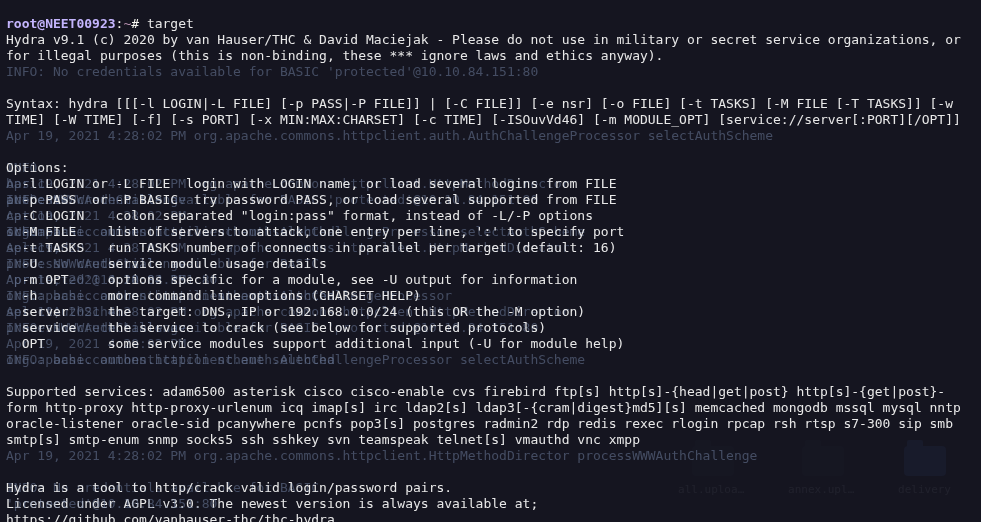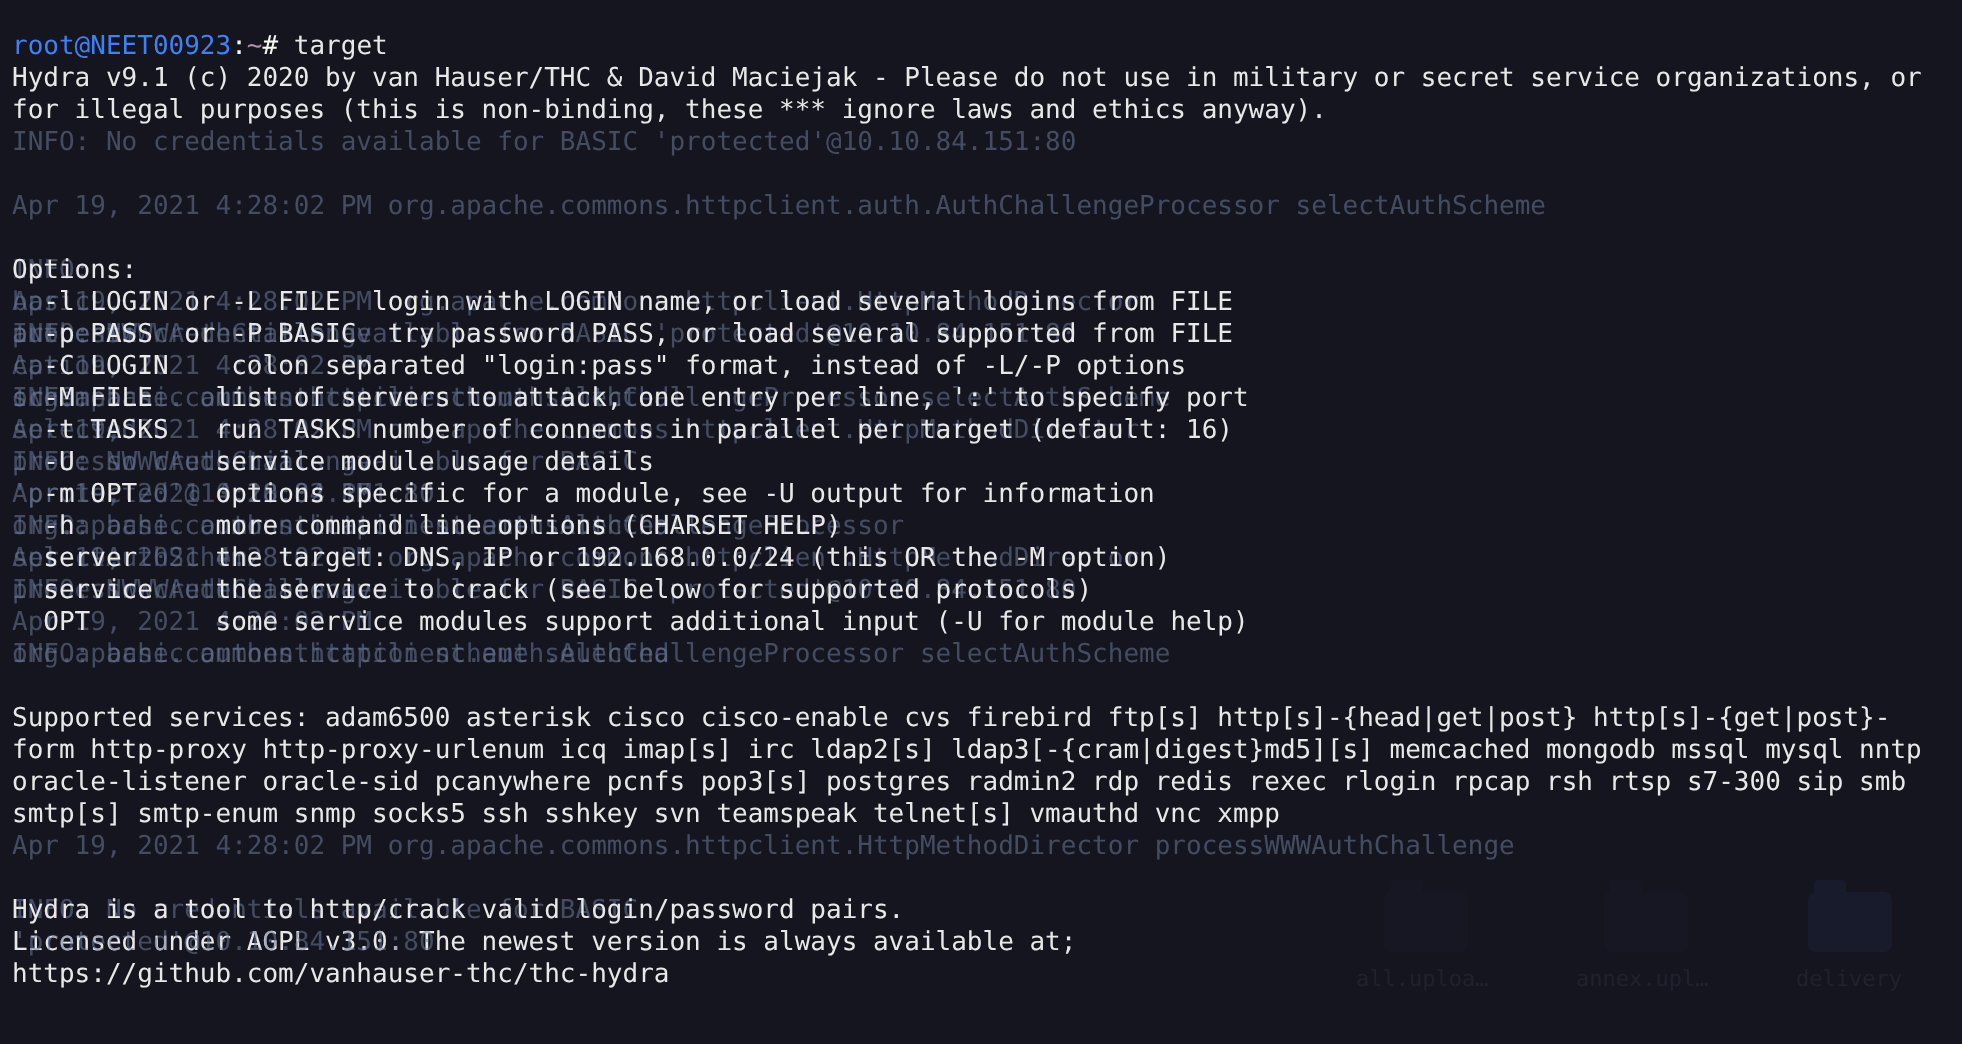--- a/index.html
+++ b/index.html
@@ -66,21 +66,21 @@
   }
 
   .terminal {
     position: absolute;
     inset: 0;
     padding: 0 6px 6px 6px;
     white-space: pre-wrap;
     word-break: break-word;
     background: rgba(20,20,30,0.82);
   }
-  .prompt-user { color: #3b82f6; font-weight: normal; }
+  .prompt-user { color: #c4b5fd; font-weight: bold; }
   .prompt-sep  { color: #f8f8f2; }
   .prompt-cwd  { color: #b48ead; }
   .ghost {
     color: #6b7a99;
     opacity: 0.55;
   }
   .ghost-line {
     display: block;
   }
   .overlay-line {
@@ -116,20 +116,21 @@
     <div class="desk-item">
       <div class="folder-shape blue"></div>
       <div class="desk-label">delivery</div>
     </div>
   </div>
 
   <div class="terminal">
 <span class="overlay-line"><span class="fg"><span class="prompt-user">root@NEET00923</span><span class="prompt-sep">:</span><span class="prompt-cwd">~</span><span class="prompt-sep"># </span><span>target</span></span></span>
 <span>Hydra v9.1 (c) 2020 by van Hauser/THC &amp; David Maciejak - Please do not use in military or secret service organizations, or for illegal purposes (this is non-binding, these *** ignore laws and ethics anyway).</span>
 <span class="ghost ghost-line">INFO: No credentials available for BASIC 'protected'@10.10.84.151:80</span>
+<span>Syntax: hydra [[[-l LOGIN|-L FILE] [-p PASS|-P FILE]] | [-C FILE]] [-e nsr] [-o FILE] [-t TASKS] [-M FILE [-T TASKS]] [-w TIME] [-W TIME] [-f] [-s PORT] [-x MIN:MAX:CHARSET] [-c TIME] [-ISOuvVd46] [-m MODULE_OPT] [service://server[:PORT][/OPT]]</span>
 <span class="ghost ghost-line">Apr 19, 2021 4:28:02 PM org.apache.commons.httpclient.auth.AuthChallengeProcessor selectAuthScheme</span>
 <span class="overlay-line"><span class="overlay-ghost">INFO: basic authentication scheme selected</span><span class="fg">Options:</span></span>
 <span class="overlay-line"><span class="overlay-ghost">Apr 19, 2021 4:28:02 PM org.apache.commons.httpclient.HttpMethodDirector processWWWAuthChallenge</span><span class="fg">  <span>-l LOGIN or -L FILE</span>  <span>login with LOGIN name, or load several logins from FILE</span></span></span>
 <span class="overlay-line"><span class="overlay-ghost">INFO: No credentials available for BASIC 'protected'@10.10.84.151:80</span><span class="fg">  <span>-p PASS  or -P BASIC</span>  <span>try password PASS, or load several supported from FILE</span></span></span>
 <span class="overlay-line"><span class="overlay-ghost">Apr 19, 2021 4:28:02 PM org.apache.commons.httpclient.auth.AuthChallengeProcessor selectAuthScheme</span><span class="fg">  <span>-C LOGIN  </span>  <span>colon separated "login:pass" format, instead of -L/-P options</span></span></span>
 <span class="overlay-line"><span class="overlay-ghost">INFO: basic authentication scheme selected</span><span class="fg">  <span>-M FILE  </span>  <span>list of servers to attack, one entry per line, ':' to specify port</span></span></span>
 <span class="overlay-line"><span class="overlay-ghost">Apr 19, 2021 4:28:02 PM org.apache.commons.httpclient.HttpMethodDirector processWWWAuthChallenge</span><span class="fg">  <span>-t TASKS </span>  <span>run TASKS number of connects in parallel per target (default: 16)</span></span></span>
 <span class="overlay-line"><span class="overlay-ghost">INFO: No credentials available for BASIC 'protected'@10.10.84.151:80</span><span class="fg">  <span>-U       </span>  <span>service module usage details</span></span></span>
 <span class="overlay-line"><span class="overlay-ghost">Apr 19, 2021 4:28:02 PM org.apache.commons.httpclient.auth.AuthChallengeProcessor selectAuthScheme</span><span class="fg">  <span>-m OPT   </span>  <span>options specific for a module, see -U output for information</span></span></span>
 <span class="overlay-line"><span class="overlay-ghost">INFO: basic authentication scheme selected</span><span class="fg">  <span>-h       </span>  <span>more command line options (CHARSET HELP)</span></span></span>

